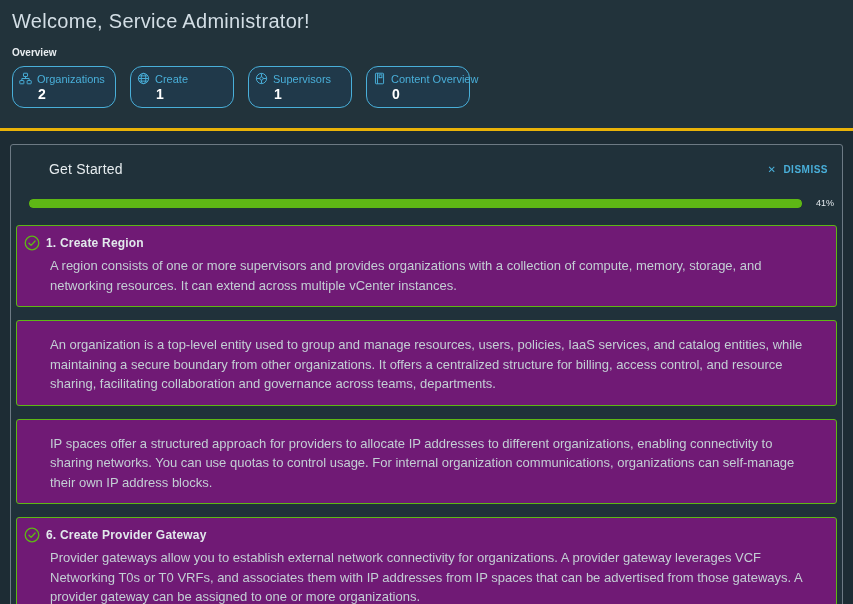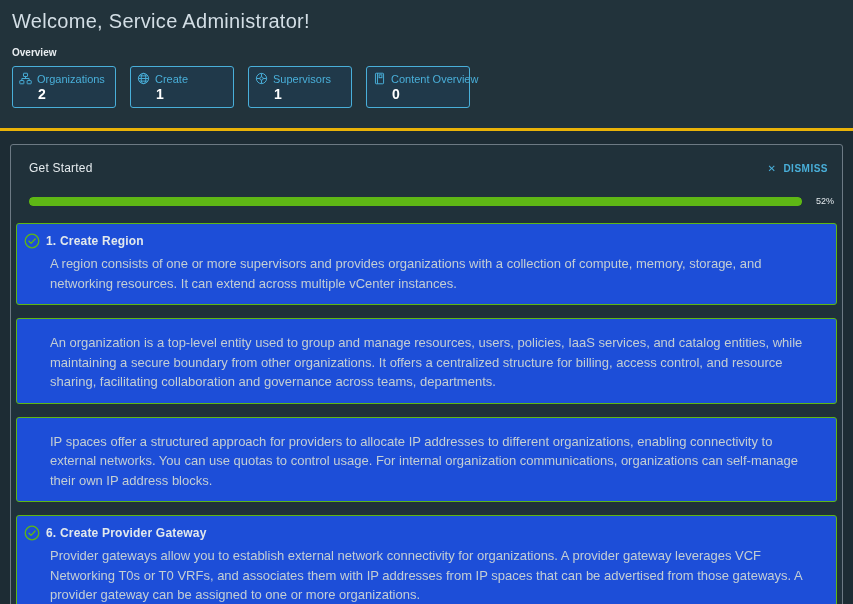--- a/index.html
+++ b/index.html
@@ -27,21 +27,21 @@
     font-size: 10px;
     font-weight: 700;
     color: #e9eef1;
     margin-bottom: 8px;
   }
   .stats-row { display: flex; gap: 14px; }
   .stat-card {
     width: 104px;
     height: 42px;
     border: 1px solid #49afd9;
-    border-radius: 3px;
+    border-radius: 12px;
     background: #20394a;
     padding: 5px 6px 4px 6px;
     cursor: pointer;
   }
   .stat-card-top {
     display: flex;
     align-items: center;
     gap: 5px;
     color: #49afd9;
     font-size: 11px;
@@ -66,24 +66,25 @@
     height: 470px;
     overflow: hidden;
   }
   .panel-header {
     display: flex;
     align-items: center;
     justify-content: space-between;
     padding: 16px 14px 0 18px;
   }
   .panel-title {
-    font-size: 12px;
+    font-size: 14px;
     font-weight: 500;
     color: #e6ecef;
     letter-spacing: 0.2px;
+    margin-left: 20px;
   }
   .dismiss-button {
     display: flex;
     align-items: center;
     gap: 7px;
     color: #49afd9;
     font-size: 10px;
     font-weight: 700;
     letter-spacing: 0.5px;
     cursor: pointer;
@@ -121,21 +122,21 @@
 
   .steps-list {
     display: flex;
     flex-direction: column;
     gap: 13px;
     padding: 17px 5px 0 5px;
   }
   .step-card {
     border: 1px solid #5eb715;
     border-radius: 3px;
-    background: #1d4ed8;
+    background: #701a75;
     padding: 9px 28px 11px 7px;
   }
   .step-title-row {
     display: flex;
     align-items: center;
     gap: 6px;
   }
   .check-icon { width: 16px; height: 16px; display: inline-flex; flex: 0 0 auto; }
   .check-icon svg { width: 16px; height: 16px; }
   .step-title {
@@ -229,21 +230,21 @@
       <button class="dismiss-button">
         <span class="dismiss-x">✕</span>
         <span>DISMISS</span>
       </button>
     </div>
 
     <div class="progress-row">
       <div class="progress-track">
         <div class="progress-fill" style="width: 100%;"></div>
       </div>
-      <div class="progress-label">52%</div>
+      <div class="progress-label">41%</div>
     </div>
 
     <div class="steps-list">
 
       <div class="step-card">
         <div class="step-title-row">
           <span class="check-icon">
             <svg viewBox="0 0 16 16">
                 <circle cx="8" cy="8" r="6.8" fill="none" stroke="#5eb715" stroke-width="1.3"></circle>
                 <path d="M5 8.3l2.1 2.1 4-4.4" fill="none" stroke="#5eb715" stroke-width="1.3" stroke-linecap="round" stroke-linejoin="round"></path>
@@ -252,21 +253,21 @@
           <span class="step-title">1. Create Region</span>
         </div>
         <div class="step-description">A region consists of one or more supervisors and provides organizations with a collection of compute, memory, storage, and networking resources. It can extend across multiple vCenter instances.</div>
       </div>
 
       <div class="step-card">
         <div class="step-description">An organization is a top-level entity used to group and manage resources, users, policies, IaaS services, and catalog entities, while maintaining a secure boundary from other organizations. It offers a centralized structure for billing, access control, and resource sharing, facilitating collaboration and governance across teams, departments.</div>
       </div>
 
       <div class="step-card">
-        <div class="step-description">IP spaces offer a structured approach for providers to allocate IP addresses to different organizations, enabling connectivity to external networks. You can use quotas to control usage. For internal organization communications, organizations can self-manage their own IP address blocks.</div>
+        <div class="step-description">IP spaces offer a structured approach for providers to allocate IP addresses to different organizations, enabling connectivity to sharing networks. You can use quotas to control usage. For internal organization communications, organizations can self-manage their own IP address blocks.</div>
       </div>
 
       <div class="step-card">
         <div class="step-title-row">
           <span class="check-icon">
             <svg viewBox="0 0 16 16">
                 <circle cx="8" cy="8" r="6.8" fill="none" stroke="#5eb715" stroke-width="1.3"></circle>
                 <path d="M5 8.3l2.1 2.1 4-4.4" fill="none" stroke="#5eb715" stroke-width="1.3" stroke-linecap="round" stroke-linejoin="round"></path>
               </svg>
           </span>

